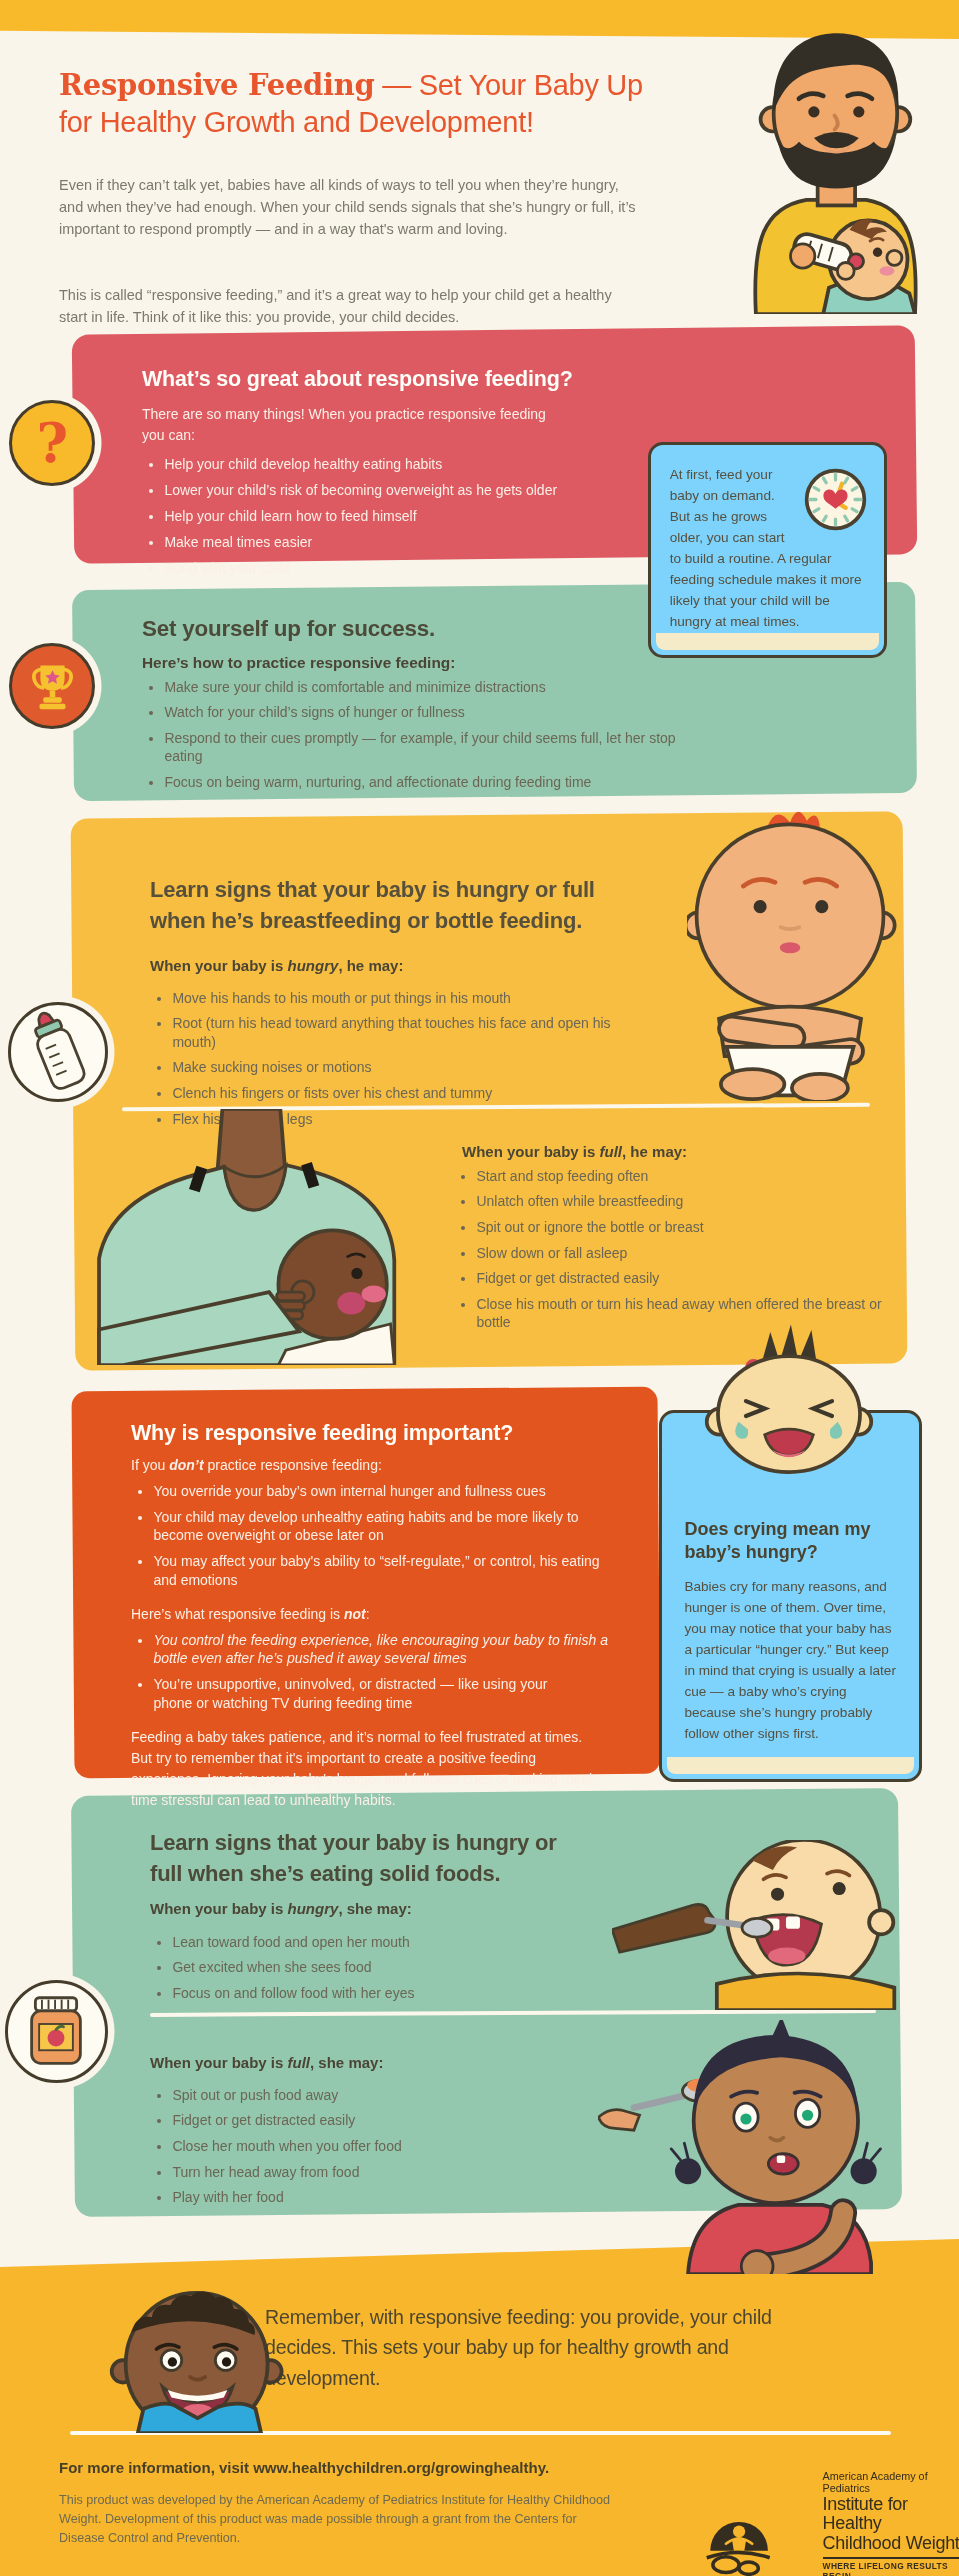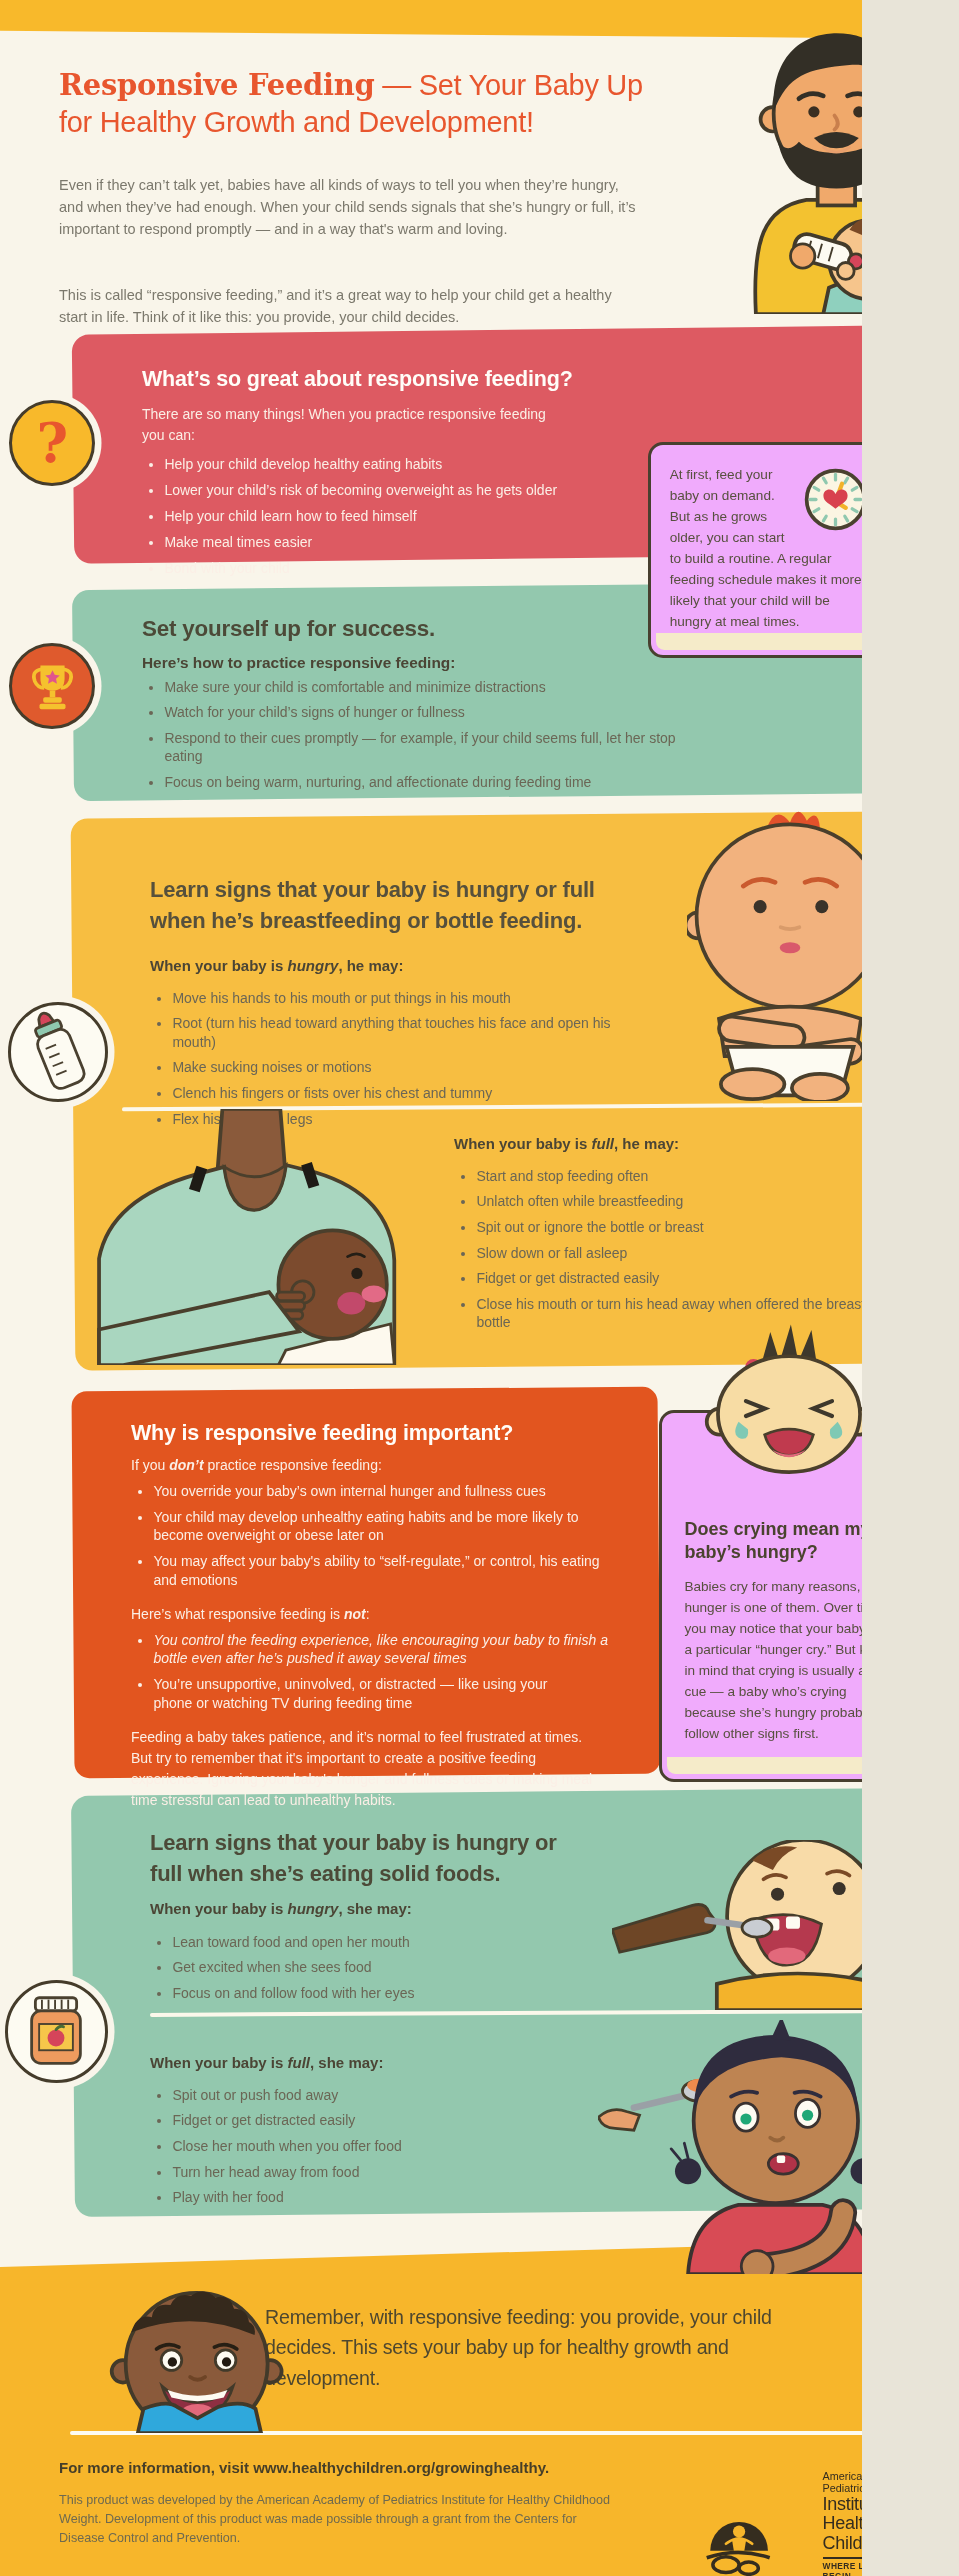--- a/index.html
+++ b/index.html
@@ -1,16 +1,16 @@
 <!DOCTYPE html>
 <html style="font-size:15px"><head>
 <meta charset="utf-8">
 <style>
   html,body{margin:0;padding:0;background:#e8e4d8;}
-  .page{position:relative;width:862px;height:2576px;background:#F9F5EA;overflow:hidden;
+  .page{position:relative;width:959px;height:2576px;background:#F9F5EA;overflow:hidden;
         font-family:"Liberation Sans",sans-serif;}
   .abs{position:absolute;}
 
   
   .top-strip{position:absolute;left:0;top:0;width:959px;height:39px;background:#F8B92B;
              clip-path:polygon(0 0,100% 0,100% 100%,0 79%);}
 
   
   .main-title{position:absolute;left:59px;top:67px;width:655px;font-size:29px;line-height:37px;
               color:#E8562E;letter-spacing:-0.3px;}
@@ -37,21 +37,21 @@
   .d-list{margin:3.7px 0 0 0;padding:0 0 0 22.4px;color:#6B6655;font-size:14px;line-height:1.3;}
   .d-list li{margin-bottom:7.5px;}
   .em-strong{font-style:italic;font-weight:bold;}
 
   
   .icon-circle{position:absolute;border-radius:50%;border:3.7px solid #453C2B;
                box-shadow:0 0 0 6.5px #F9F5EA;display:flex;align-items:center;justify-content:center;z-index:6;}
   .qmark{font-family:"DejaVu Serif",serif;font-weight:bold;font-size:54px;color:#E8562E;line-height:1;}
 
   
-  .callout{position:absolute;background:#f0abfc;border:3.7px solid #48402F;border-radius:15px;z-index:5;}
+  .callout{position:absolute;background:#7dd3fc;border:3.7px solid #48402F;border-radius:15px;z-index:5;}
   .callout:after{content:"";position:absolute;left:4.7px;right:4.7px;bottom:4.7px;height:17px;
                  background:#F5EBC9;border-radius:0 0 8.4px 8.4px;}
   .callout-text{font-size:13.6px;line-height:1.55;color:#57503F;}
   .callout-title{font-size:18px;font-weight:bold;color:#4A432F;line-height:1.3;margin:0 0 11.2px 0;}
 
   .divider{position:absolute;height:3.7px;background:#FCF8EB;border-radius:1.9px;z-index:3;}
 
   
   .bottom-band{position:absolute;left:0;top:2239px;width:959px;height:337px;background:#F7B62B;
                clip-path:polygon(0 28px,100% 0,100% 100%,0 100%);}
@@ -203,21 +203,21 @@
         <span>When your baby is </span><em class="em-strong">hungry</em><span>, he may:</span>
       </p>
       <ul class="d-list abs" style="left:77px;top:170px;width:505px;">
         <li>Move his hands to his mouth or put things in his mouth</li>
         <li style="width:468px;">Root (turn his head toward anything that touches his face and open his mouth)</li>
         <li>Make sucking noises or motions</li>
         <li>Clench his fingers or fists over his chest and tummy</li>
         <li>Flex his arms and legs</li>
       </ul>
       <div class="divider" style="left:49px;top:290px;width:748px;transform:rotate(-0.35deg);"></div>
-      <p class="d-label abs" style="left:381px;top:320px;margin:0;font-size:15px;">
+      <p class="d-label abs" style="left:381px;top:320px;margin:8px;font-size:15px;">
         <span>When your baby is </span><em class="em-strong">full</em><span>, he may:</span>
       </p>
       <ul class="d-list abs" style="left:381px;top:348px;width:458px;">
         <li>Start and stop feeding often</li>
         <li>Unlatch often while breastfeeding</li>
         <li>Spit out or ignore the bottle or breast</li>
         <li>Slow down or fall asleep</li>
         <li>Fidget or get distracted easily</li>
         <li style="width:411px;">Close his mouth or turn his head away when offered the breast or bottle</li>
       </ul>

